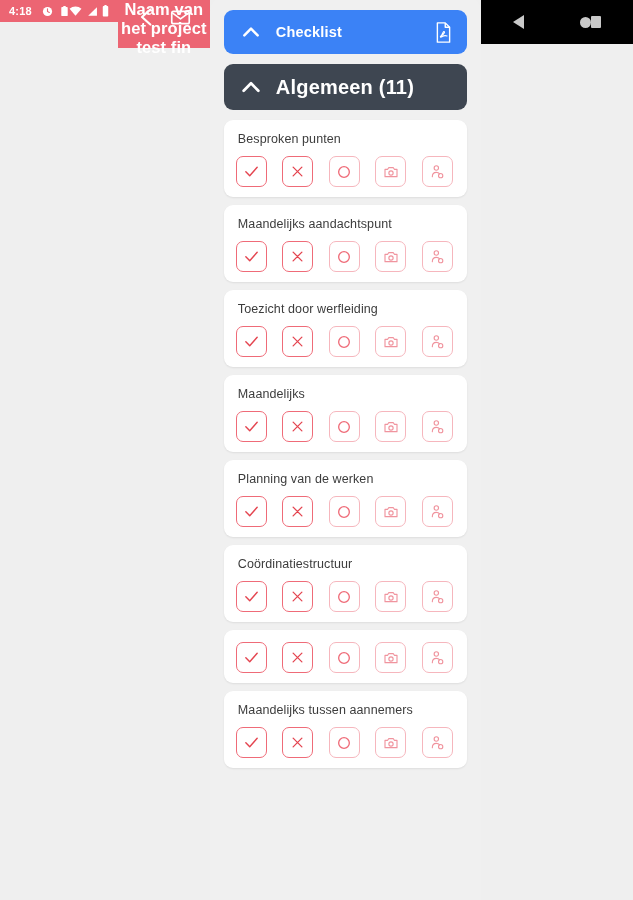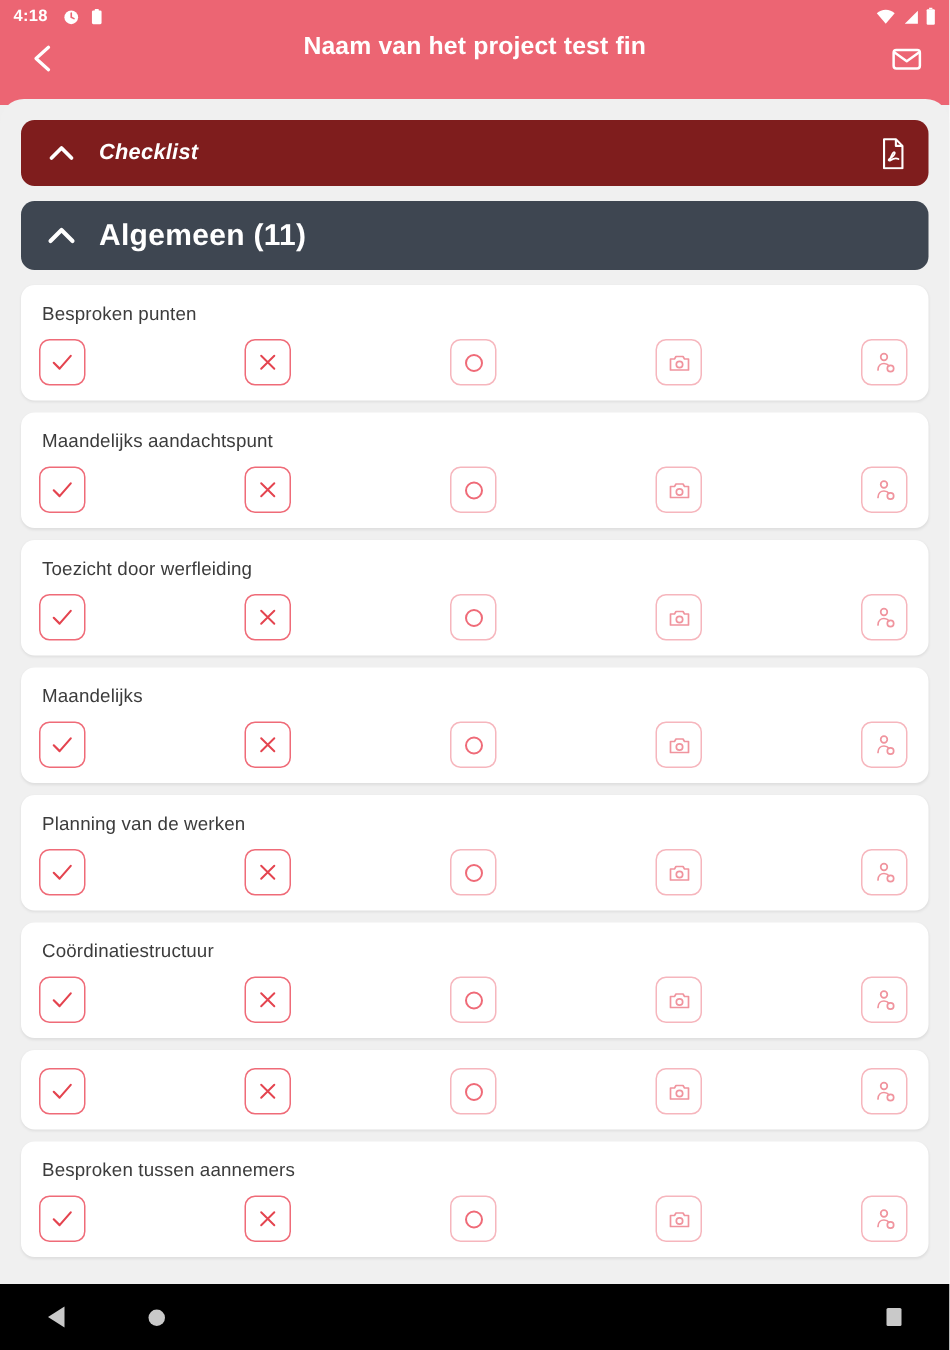--- a/index.html
+++ b/index.html
@@ -7,21 +7,20 @@
     width: 633px; height: 900px;
     font-family: "Liberation Sans", sans-serif;
     background: #ffffff;
     overflow: hidden;
   }
   .device {
     position: relative;
     width: 633px; height: 900px;
     background: #efefef;
     display: flex;
-    flex-direction: column;
   }
 
   
   .statusbar {
     height: 22px;
     background: #ec6573;
     display: flex;
     align-items: center;
     padding: 0 9px;
     flex: none;
@@ -86,21 +85,21 @@
   .section-bar {
     margin-top: 14px;
     height: 44px;
     border-radius: 9px;
     display: flex;
     align-items: center;
     padding: 0 14px;
     color: #ffffff;
     cursor: pointer;
   }
-  .section-bar.primary { background: #7f1d1d; font-style: italic; }
+  .section-bar.primary { background: #3b82f6; }
   .section-bar.dark { background: #3e4651; margin-top: 10px; height: 46px; }
   .section-bar .chev { width: 26px; display: flex; align-items: center; justify-content: center; }
   .section-bar .label {
     margin-left: 12px;
     font-size: 14.5px;
     font-weight: bold;
     letter-spacing: .2px;
   }
   .section-bar.dark .label { font-size: 20px; }
   .section-bar .pdf { margin-left: auto; display: flex; align-items: center; cursor: pointer; }
@@ -459,21 +458,21 @@
         <svg width="16" height="16" viewBox="0 0 24 24">
           <circle cx="11" cy="6" r="3.3" stroke="#f0949e" stroke-width="1.7" fill="none"></circle>
           <path d="M5 19 C5 14.5 8 12.5 11 12.5 C13 12.5 14.8 13.3 16 14.8" stroke="#f0949e" stroke-width="1.7" fill="none" stroke-linecap="round"></path>
           <circle cx="17.5" cy="17.5" r="3.2" stroke="#f0949e" stroke-width="1.7" fill="none"></circle>
         </svg>
       </div>
     </div>
   </div>
 
   <div class="item-card">
-    <div class="item-title">Besproken tussen aannemers</div>
+    <div class="item-title">Maandelijks tussen aannemers</div>
     <div class="actions">
       <div class="act-btn strong">
         <svg width="17" height="17" viewBox="0 0 24 24">
           <path d="M4 12.5 L9.5 18 L20 6" stroke="#e4444f" stroke-width="2" fill="none" stroke-linecap="round" stroke-linejoin="round"></path>
         </svg>
       </div>
       <div class="act-btn strong">
         <svg width="15" height="15" viewBox="0 0 24 24">
           <path d="M5 5 L19 19 M19 5 L5 19" stroke="#e4444f" stroke-width="2.1" fill="none" stroke-linecap="round"></path>
         </svg>

